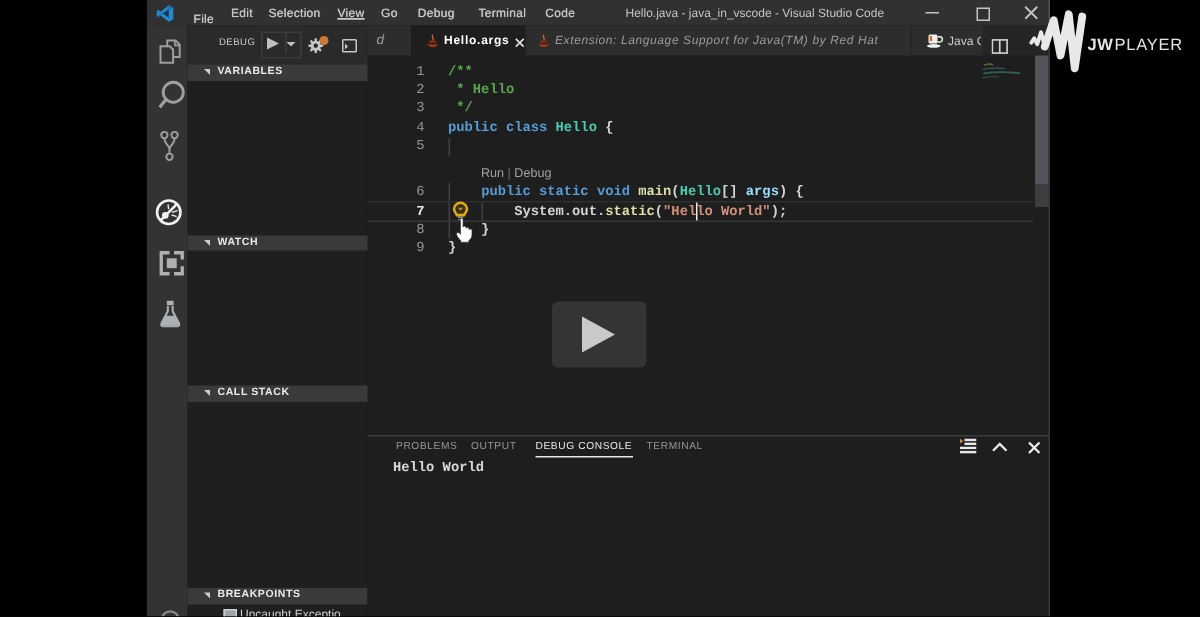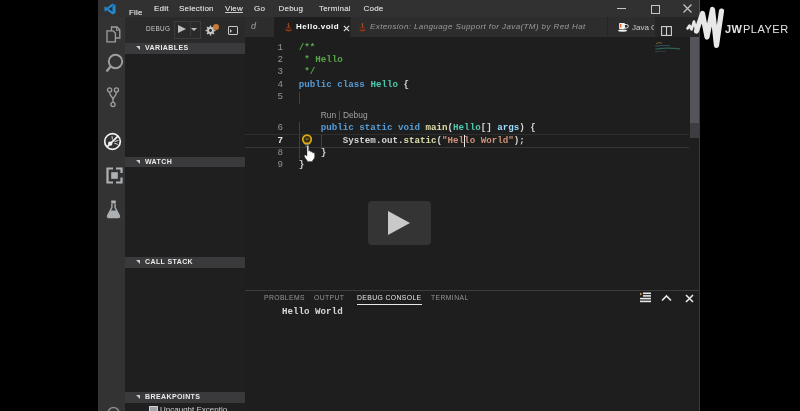--- a/index.html
+++ b/index.html
@@ -30,20 +30,21 @@
     <path fill="#1e1e1e" d="M17 6.5 V17.5 L9.5 12 Z" opacity="0.8"></path>
   </svg>
   <span class="abs menu" style="left:129px;top:4px;">File</span>
   <span class="abs menu" style="left:154px;top:0;">Edit</span>
   <span class="abs menu" style="left:179px;top:0;">Selection</span>
   <span class="abs menu" style="left:225px;top:0;text-decoration:underline;">View</span>
   <span class="abs menu" style="left:254px;top:0;">Go</span>
   <span class="abs menu" style="left:278.5px;top:0;">Debug</span>
   <span class="abs menu" style="left:319px;top:0;">Terminal</span>
   <span class="abs menu" style="left:363.5px;top:0;">Code</span>
+  <span class="abs" style="left:417px;top:0;color:#c5c5c5;font-size:8px;line-height:17px;">Hello.java - java_in_vscode - Visual Studio Code</span>
 
   <div class="abs" style="left:617px;top:8px;width:9px;height:1px;background:#c5c5c5;"></div>
   <div class="abs" style="left:651px;top:4.5px;width:7px;height:7px;border:1px solid #c5c5c5;"></div>
   <svg class="abs" style="left:682px;top:3px;" width="11" height="11" viewBox="0 0 11 11">
     <path d="M1.5 1.5 L9.5 9.5 M9.5 1.5 L1.5 9.5" stroke="#c5c5c5" stroke-width="1.2"></path>
   </svg>
 
   <div class="abs" style="left:98px;top:17px;width:27px;height:394px;background:#333333;"></div>
 
   <svg class="abs" style="left:105px;top:26px;" width="16" height="17" viewBox="0 0 16 17">
@@ -118,21 +119,21 @@
   <div class="abs" style="left:245px;top:17px;width:29px;height:20px;background:#2d2d2d;"></div>
   <span class="abs" style="left:251px;top:20.5px;color:#a0a0a0;font-size:9px;font-style:italic;">d</span>
 
   <div class="abs" style="left:274px;top:17px;width:76px;height:20px;background:#1e1e1e;"></div>
   <svg class="abs" style="left:284px;top:23px;" width="9" height="10" viewBox="0 0 9 10">
     <path d="M4.5 0.2 C3.2 1.8 5.8 2.4 4.5 4.2" fill="none" stroke="#d4682f" stroke-width="0.9"></path>
     <path d="M2 4.6 C2 6 7 6 7 4.6 C7 3.6 2 3.6 2 4.6 Z" fill="#7e2a14"></path>
     <path d="M1.6 6.2 C2.2 8.2 6.8 8.2 7.4 6.2" fill="none" stroke="#7e2a14" stroke-width="1.6"></path>
     <path d="M2.6 6.9 C3.4 7.7 5.6 7.7 6.4 6.9" fill="none" stroke="#c24e22" stroke-width="0.7"></path>
   </svg>
-  <span class="abs" style="left:296px;top:21.5px;color:#ffffff;font-size:8px;font-weight:bold;letter-spacing:.5px;">Hello.void</span>
+  <span class="abs" style="left:296px;top:21.5px;color:#ffffff;font-size:8px;font-weight:bold;letter-spacing:.5px;">Hello.args</span>
   <svg class="abs" style="left:342.5px;top:24.5px;" width="7" height="7" viewBox="0 0 8 8">
     <path d="M1 1 L7 7 M7 1 L1 7" stroke="#e0e0e0" stroke-width="1.3"></path>
   </svg>
 
   <div class="abs" style="left:350px;top:17px;width:257px;height:20px;background:#2d2d2d;border-left:1px solid #252526;"></div>
   <svg class="abs" style="left:358px;top:23px;" width="9" height="10" viewBox="0 0 9 10">
     <path d="M4.5 0.2 C3.2 1.8 5.8 2.4 4.5 4.2" fill="none" stroke="#d4682f" stroke-width="0.9"></path>
     <path d="M2 4.6 C2 6 7 6 7 4.6 C7 3.6 2 3.6 2 4.6 Z" fill="#7e2a14"></path>
     <path d="M1.6 6.2 C2.2 8.2 6.8 8.2 7.4 6.2" fill="none" stroke="#7e2a14" stroke-width="1.6"></path>
     <path d="M2.6 6.9 C3.4 7.7 5.6 7.7 6.4 6.9" fill="none" stroke="#c24e22" stroke-width="0.7"></path>
@@ -217,21 +218,21 @@
     <rect x="0" y="5.8" width="11" height="1.6" fill="#e8e8e8"></rect>
     <rect x="0" y="8.6" width="11" height="1.6" fill="#e8e8e8"></rect>
     <path d="M0 0.5 L2.4 2 L0 3.6 Z" fill="#bf8a4a"></path>
   </svg>
   <svg class="abs" style="left:661px;top:293.5px;" width="11" height="8" viewBox="0 0 11 8">
     <path d="M1 6.5 L5.5 2 L10 6.5" fill="none" stroke="#e8e8e8" stroke-width="1.6"></path>
   </svg>
   <svg class="abs" style="left:685px;top:293.5px;" width="9" height="9" viewBox="0 0 9 9">
     <path d="M1 1 L8 8 M8 1 L1 8" stroke="#e8e8e8" stroke-width="1.6"></path>
   </svg>
-  <div class="abs mono" style="left:262px;top:305.5px;color:#d8d8d8;margin-left:20px;">Hello World</div>
+  <div class="abs mono" style="left:262px;top:305.5px;color:#d8d8d8;">Hello World</div>
 
   <div class="abs" style="left:699px;top:0;width:1px;height:411px;background:#3a3a3c;"></div>
   <div class="abs" style="left:699px;top:0;width:1px;height:17px;background:#4f4f52;"></div>
 
   <svg class="abs" style="left:680px;top:2px;" width="120" height="50" viewBox="0 0 120 50">
     <path d="M7.5 26.5 L9.5 23.5 L11.5 27.5 L14 19.5 L16.5 29" fill="none" stroke="#e8e8e8" stroke-width="2.6" stroke-linecap="round" stroke-linejoin="round"></path>
     <path d="M16.5 29 L22.5 11.5 L27 35 L32.5 7.5 L36.5 43.5 L41.5 9" fill="none" stroke="#e8e8e8" stroke-width="5.2" stroke-linecap="round" stroke-linejoin="round"></path>
     <text x="45" y="31" font-size="11" font-weight="bold" fill="#e4e4e4" letter-spacing="0.3">JW</text>
     <text x="63" y="31" font-size="11" fill="#e4e4e4" letter-spacing="0.5">PLAYER</text>
   </svg>

